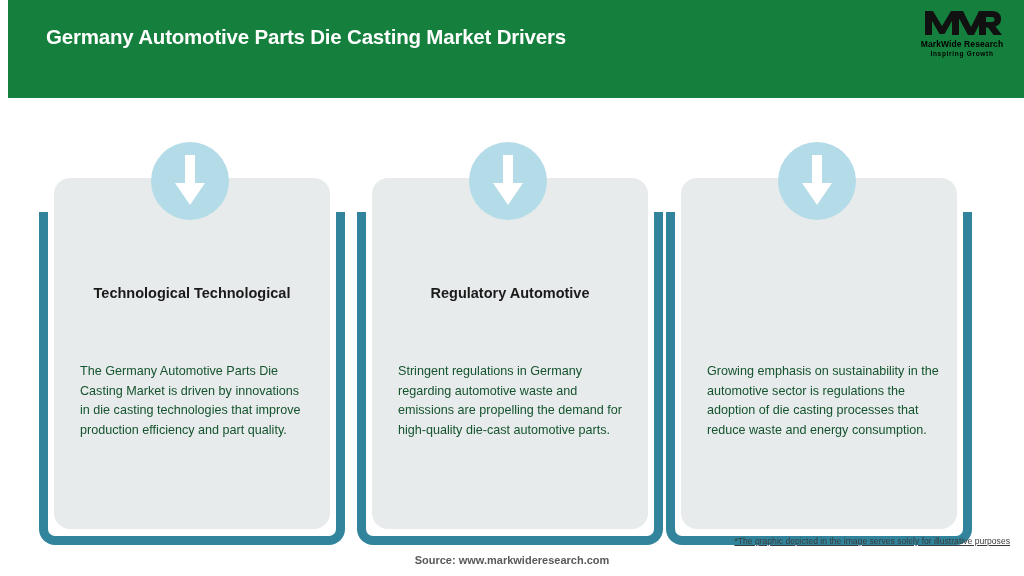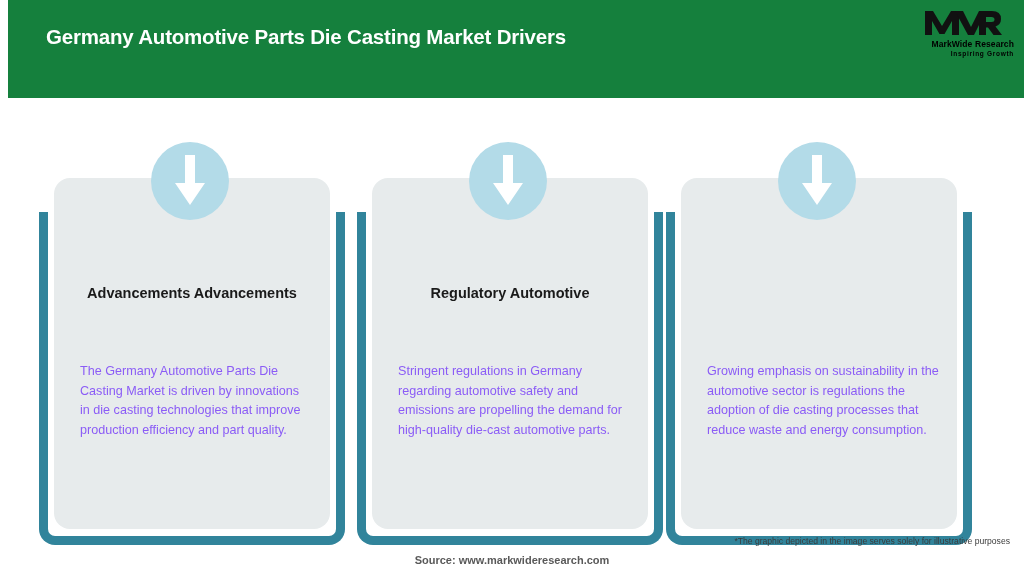--- a/index.html
+++ b/index.html
@@ -42,21 +42,21 @@
     white-space: nowrap;
   }
 
   
   .logo {
     position: absolute;
     right: 18px;
     top: 8px;
     width: 104px;
     height: 56px;
-    text-align: right;
+    text-align: center;
   }
   .logo-mark {
     display: block;
     margin: 0 auto;
   }
   .logo-name {
     display: block;
     font-size: 8.5px;
     font-weight: bold;
     color: #000000;
@@ -126,21 +126,21 @@
     font-weight: bold;
     color: #1a1a1a;
     line-height: 18px;
   }
   .card-body {
     position: absolute;
     left: 26px;
     right: 18px;
     top: 184px;
     font-size: 12.6px;
-    color: #8b5cf6;
+    color: #14532d;
     line-height: 19.5px;
     text-align: left;
   }
 
   
   .footer-source {
     position: absolute;
     left: 0;
     right: 0;
     top: 554px;
@@ -149,20 +149,21 @@
     font-weight: bold;
     color: #595959;
   }
   .footer-note {
     position: absolute;
     right: 14px;
     top: 536px;
     font-size: 8.6px;
     color: #3a3a3a;
     white-space: nowrap;
+    text-decoration: underline;
   }
 </style>
 </head>
 <body>
 
 <div id="page">
 
   <div class="header-bar">
     <div class="header-title">Germany Automotive Parts Die Casting Market Drivers</div>
 
@@ -173,35 +174,35 @@
         <path d="M57 27 L57 3 L70 3 Q79 3 79 11 Q79 16.5 73.5 18.5 L80 27 L71.5 27 L66 19.5 L64 19.5 L64 27 Z M64 9 L64 14 L69.5 14 Q72.5 14 72.5 11.5 Q72.5 9 69.5 9 Z" fill="#111111"></path>
       </svg>
       <span class="logo-name">MarkWide Research</span>
       <span class="logo-tag">Inspiring Growth</span>
     </div>
   </div>
 
   <div class="card-wrap" style="left:39px;">
     <div class="bracket"></div>
     <div class="card">
-      <div class="card-title">Advancements Advancements</div>
+      <div class="card-title">Technological Technological</div>
       <div class="card-body">The Germany Automotive Parts Die Casting Market is driven by innovations in die casting technologies that improve production efficiency and part quality.</div>
     </div>
     <div class="icon-circle">
       <svg class="arrow-svg" width="32" height="52" viewBox="0 0 32 52">
         <path d="M11 0 L21 0 L21 28 L31 28 L16 50 L1 28 L11 28 Z" fill="#ffffff"></path>
       </svg>
     </div>
   </div>
 
   <div class="card-wrap" style="left:357px;">
     <div class="bracket"></div>
     <div class="card">
       <div class="card-title">Regulatory Automotive</div>
-      <div class="card-body">Stringent regulations in Germany regarding automotive safety and emissions are propelling the demand for high-quality die-cast automotive parts.</div>
+      <div class="card-body">Stringent regulations in Germany regarding automotive waste and emissions are propelling the demand for high-quality die-cast automotive parts.</div>
     </div>
     <div class="icon-circle">
       <svg class="arrow-svg" width="32" height="52" viewBox="0 0 32 52">
         <path d="M11 0 L21 0 L21 28 L31 28 L16 50 L1 28 L11 28 Z" fill="#ffffff"></path>
       </svg>
     </div>
   </div>
 
   <div class="card-wrap" style="left:666px;">
     <div class="bracket"></div>

